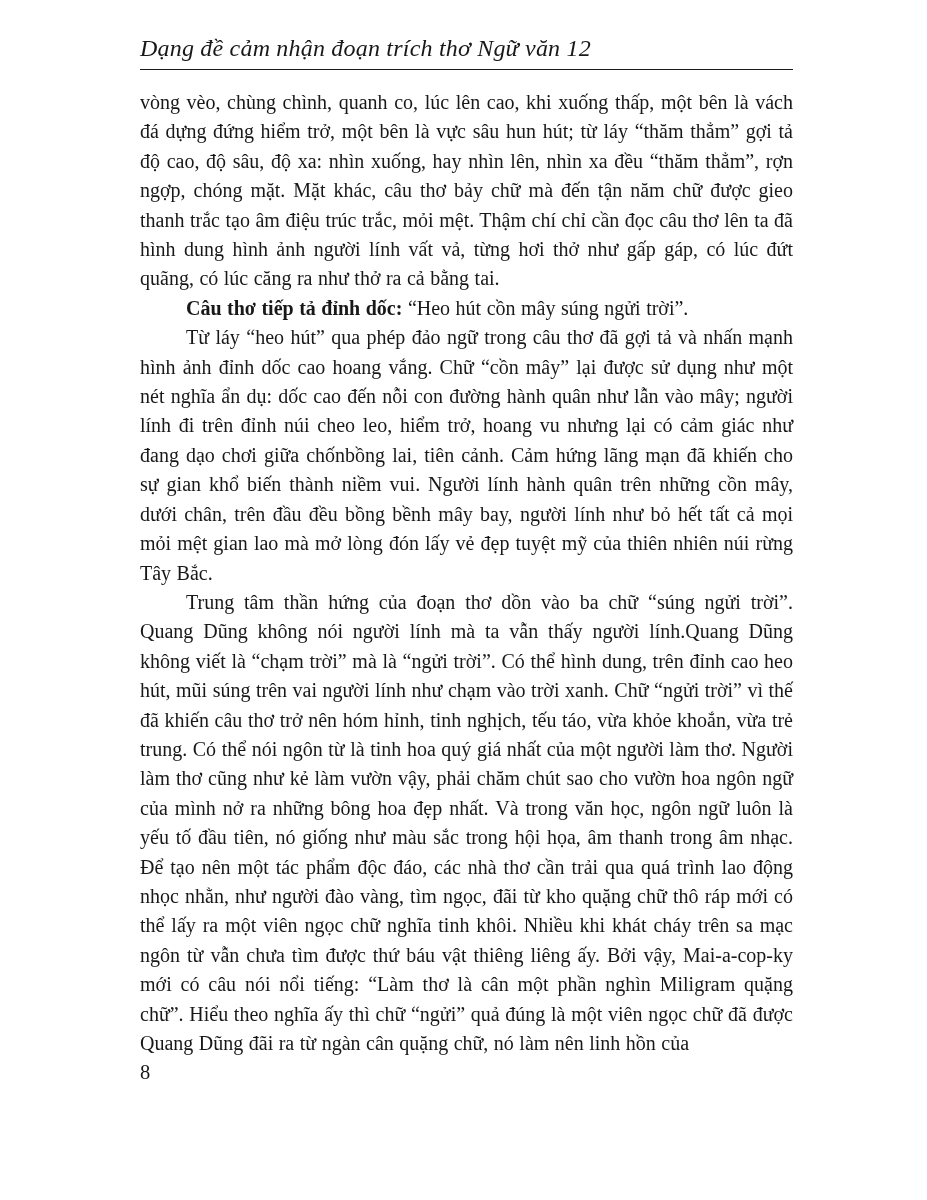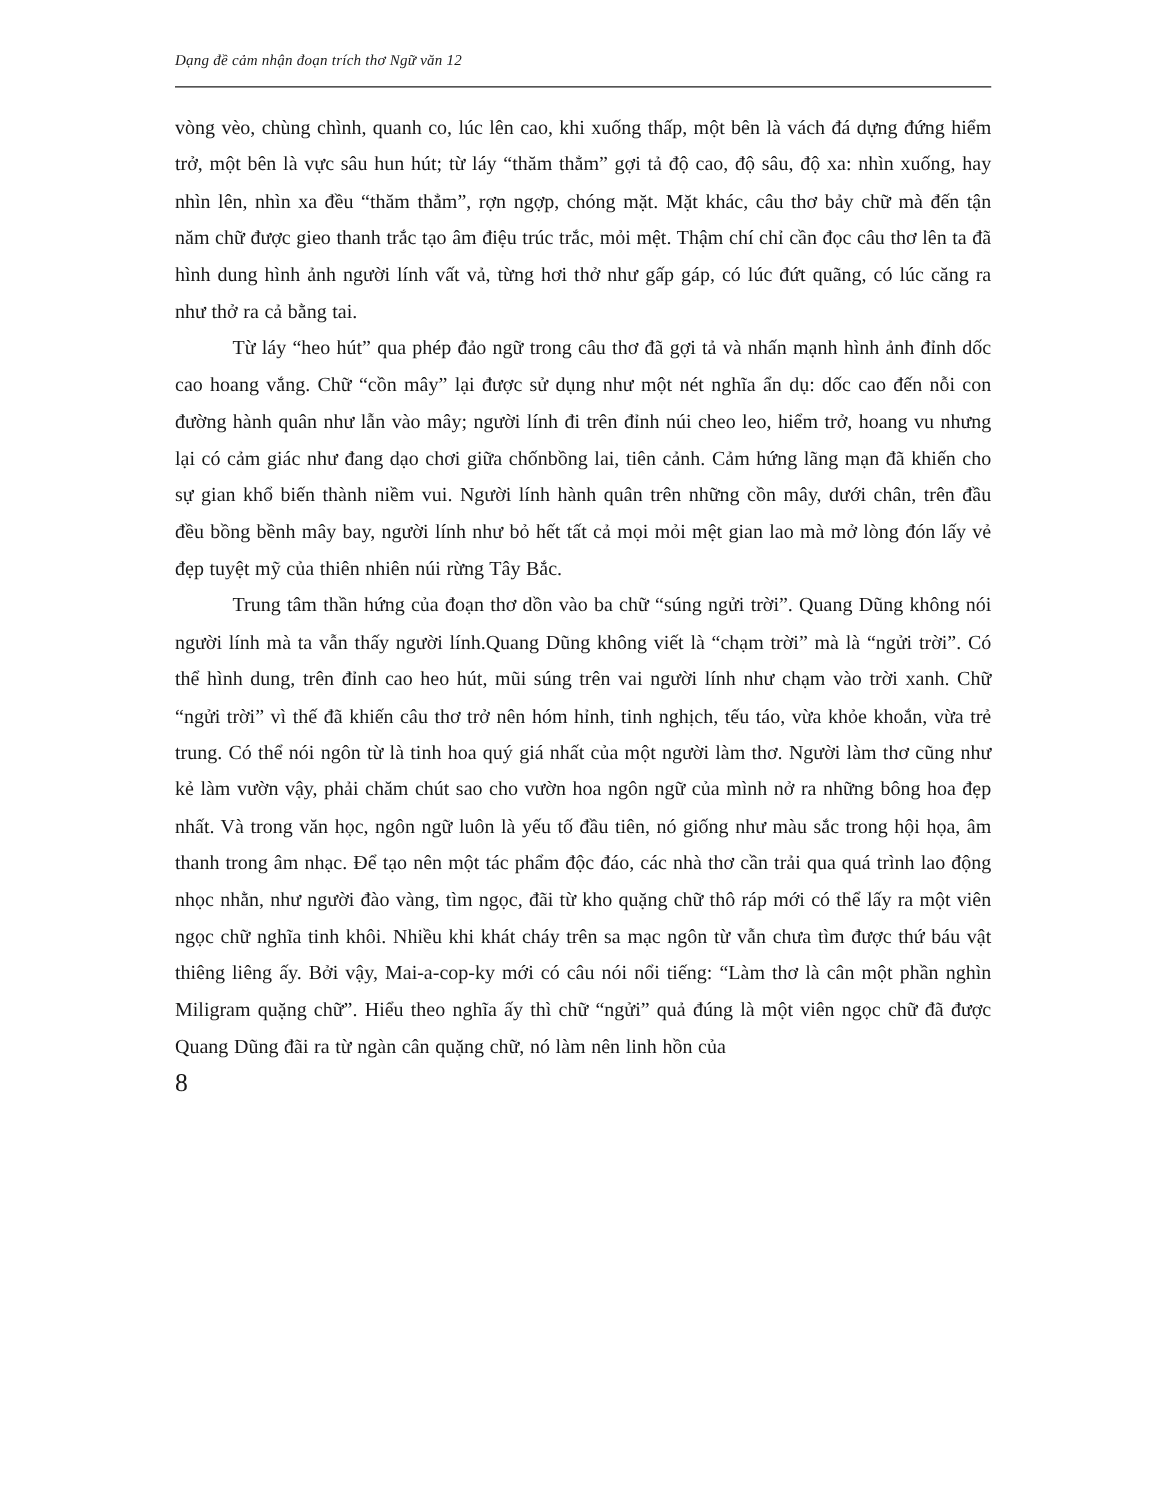--- a/index.html
+++ b/index.html
@@ -13,34 +13,34 @@
     height: 1200px;
     box-sizing: border-box;
     background: #ffffff;
     color: #181818;
     font-family: "Liberation Serif", "DejaVu Serif", serif;
     padding: 36px 134px 0 140px;
     overflow: hidden;
   }
   .header {
     font-style: italic;
-    font-size: 12px;
+    font-size: 24px;
     line-height: 24px;
     letter-spacing: 0.2px;
     padding-bottom: 9px;
   }
   .header-rule {
     border: none;
     border-top: 1.5px solid #1c1c1c;
     margin: 0 0 18px 0;
     width: 100%;
   }
   .body-text p.para {
     margin: 0;
-    font-size: 16px;
+    font-size: 20px;
     line-height: 29.4px;
     text-align: justify;
     text-justify: inter-word;
     word-spacing: 0.5px;
   }
   .body-text p.para.indent {
     text-indent: 46px;
   }
   .run.bold   { font-weight: bold; }
   .run.italic { }
@@ -54,18 +54,19 @@
 <body>
 
 <div class="page">
   <div class="header">
     <span class="header-title">Dạng đề cảm nhận đoạn trích thơ Ngữ văn 12</span>
   </div>
   <hr class="header-rule">
 
   <div class="body-text" id="body-text">
       <p class="para"><span class="run normal">vòng vèo, chùng chình, quanh co, lúc lên cao, khi xuống thấp, một bên là vách đá dựng đứng hiểm trở, một bên là vực sâu hun hút; từ láy “thăm thẳm” gợi tả độ cao, độ sâu, độ xa: nhìn xuống, hay nhìn lên, nhìn xa đều “thăm thẳm”, rợn ngợp, chóng mặt. Mặt khác, câu thơ bảy chữ mà đến tận năm chữ được gieo thanh trắc tạo âm điệu trúc trắc, mỏi mệt. Thậm chí chỉ cần đọc câu thơ lên ta đã hình dung hình ảnh người lính vất vả, từng hơi thở như gấp gáp, có lúc đứt quãng, có lúc căng ra như thở ra cả bằng tai.</span></p>
+      <p class="para indent"><span class="run bold">Câu thơ tiếp tả đỉnh dốc: </span><span class="run normal">“Heo hút cồn mây súng ngửi trời”.</span></p>
       <p class="para indent"><span class="run normal">Từ láy “heo hút” qua phép đảo ngữ trong câu thơ đã gợi tả và nhấn mạnh hình ảnh đỉnh dốc cao hoang vắng. Chữ “cồn mây” lại được sử dụng như một nét nghĩa ẩn dụ: dốc cao đến nỗi con đường hành quân như lẫn vào mây; người lính đi trên đỉnh núi cheo leo, hiểm trở, hoang vu nhưng lại có cảm giác như đang dạo chơi giữa chốnbồng lai, tiên cảnh. Cảm hứng lãng mạn đã khiến cho sự gian khổ biến thành niềm vui. Người lính hành quân trên những cồn mây, dưới chân, trên đầu đều bồng bềnh mây bay, người lính như bỏ hết tất cả mọi mỏi mệt gian lao mà mở lòng đón lấy vẻ đẹp tuyệt mỹ của thiên nhiên núi rừng Tây Bắc.</span></p>
       <p class="para indent"><span class="run normal">Trung tâm thần hứng của đoạn thơ dồn vào ba chữ “</span><span class="run italic">súng ngửi trời</span><span class="run normal">”. Quang Dũng không nói người lính mà ta vẫn thấy người lính.Quang Dũng không viết là “chạm trời” mà là “ngửi trời”. Có thể hình dung, trên đỉnh cao heo hút, mũi súng trên vai người lính như chạm vào trời xanh. Chữ “ngửi trời” vì thế đã khiến câu thơ trở nên hóm hỉnh, tinh nghịch, tếu táo, vừa khỏe khoắn, vừa trẻ trung. Có thể nói ngôn từ là tinh hoa quý giá nhất của một người làm thơ. Người làm thơ cũng như kẻ làm vườn vậy, phải chăm chút sao cho vườn hoa ngôn ngữ của mình nở ra những bông hoa đẹp nhất. Và trong văn học, ngôn ngữ luôn là yếu tố đầu tiên, nó giống như màu sắc trong hội họa, âm thanh trong âm nhạc. Để tạo nên một tác phẩm độc đáo, các nhà thơ cần trải qua quá trình lao động nhọc nhằn, như người đào vàng, tìm ngọc, đãi từ kho quặng chữ thô ráp mới có thể lấy ra một viên ngọc chữ nghĩa tinh khôi. Nhiều khi khát cháy trên sa mạc ngôn từ vẫn chưa tìm được thứ báu vật thiêng liêng ấy. Bởi vậy, Mai-a-cop-ky mới có câu nói nổi tiếng: “Làm thơ là cân một phần nghìn Miligram quặng chữ”. Hiểu theo nghĩa ấy thì chữ “ngửi” quả đúng là một viên ngọc chữ đã được Quang Dũng đãi ra từ ngàn cân quặng chữ, nó làm nên linh hồn của</span></p>
     </div>
 
   <div class="page-number">8</div>
 </div>
 
 </body></html>

